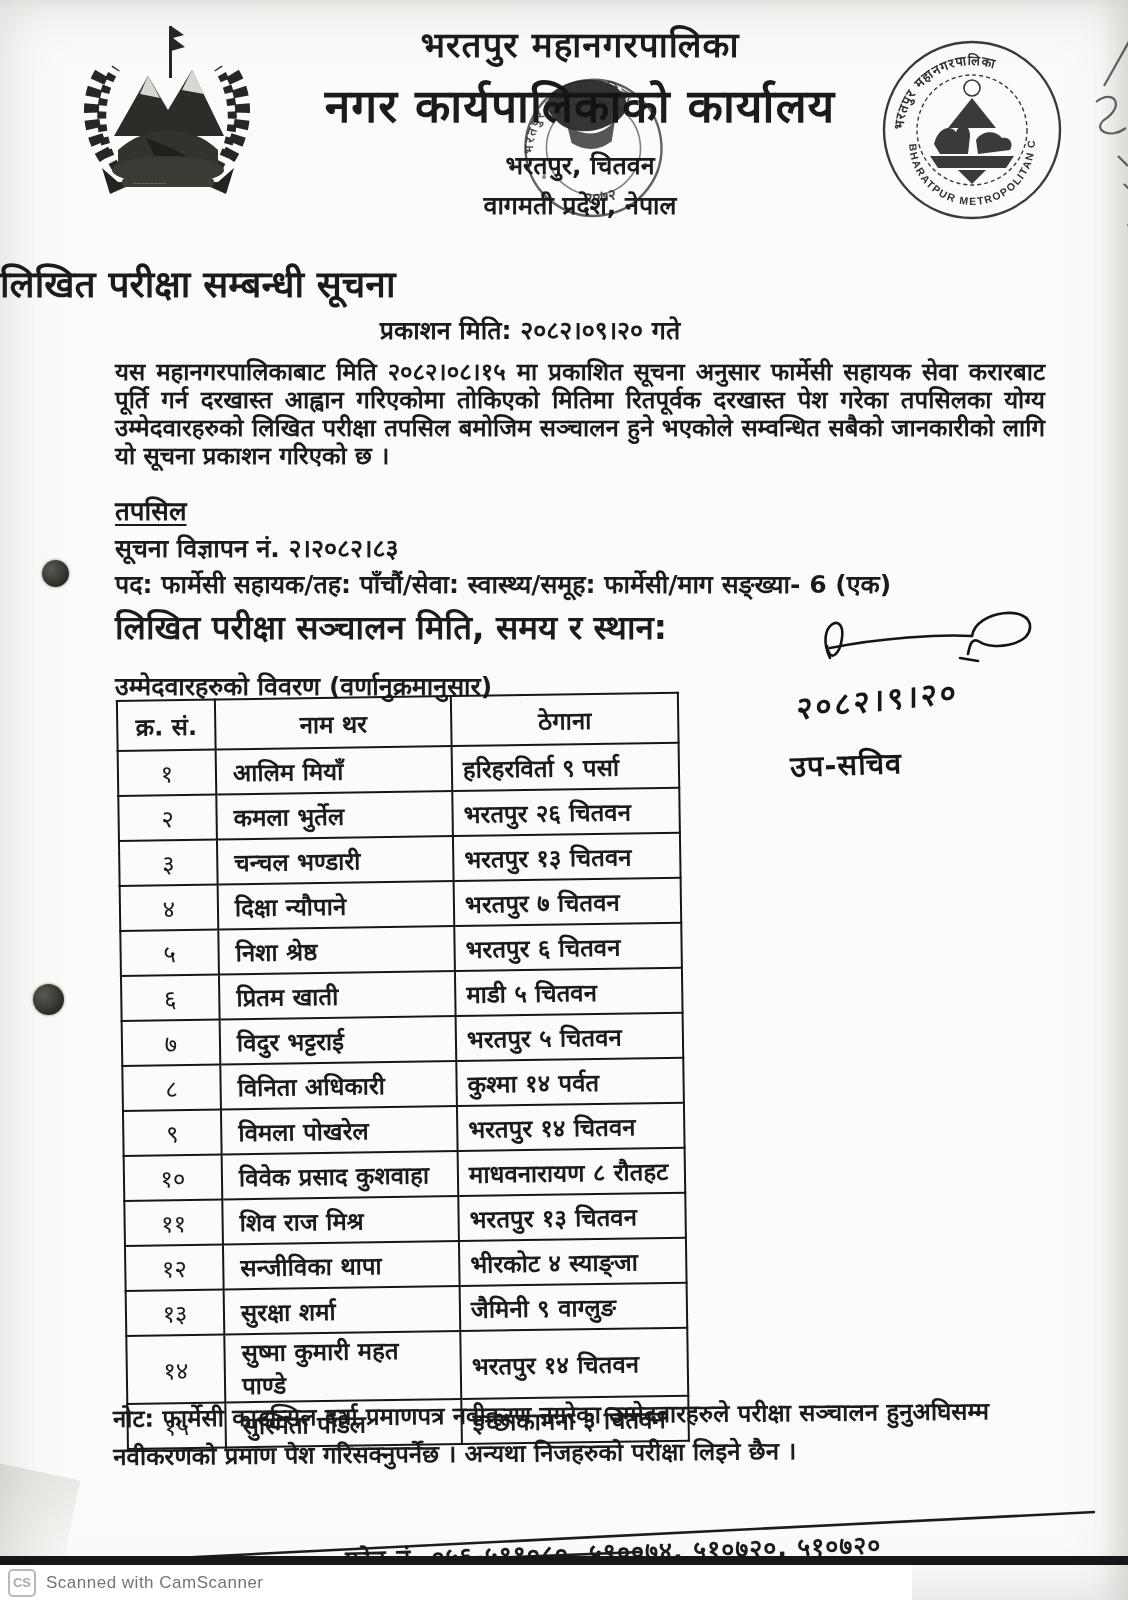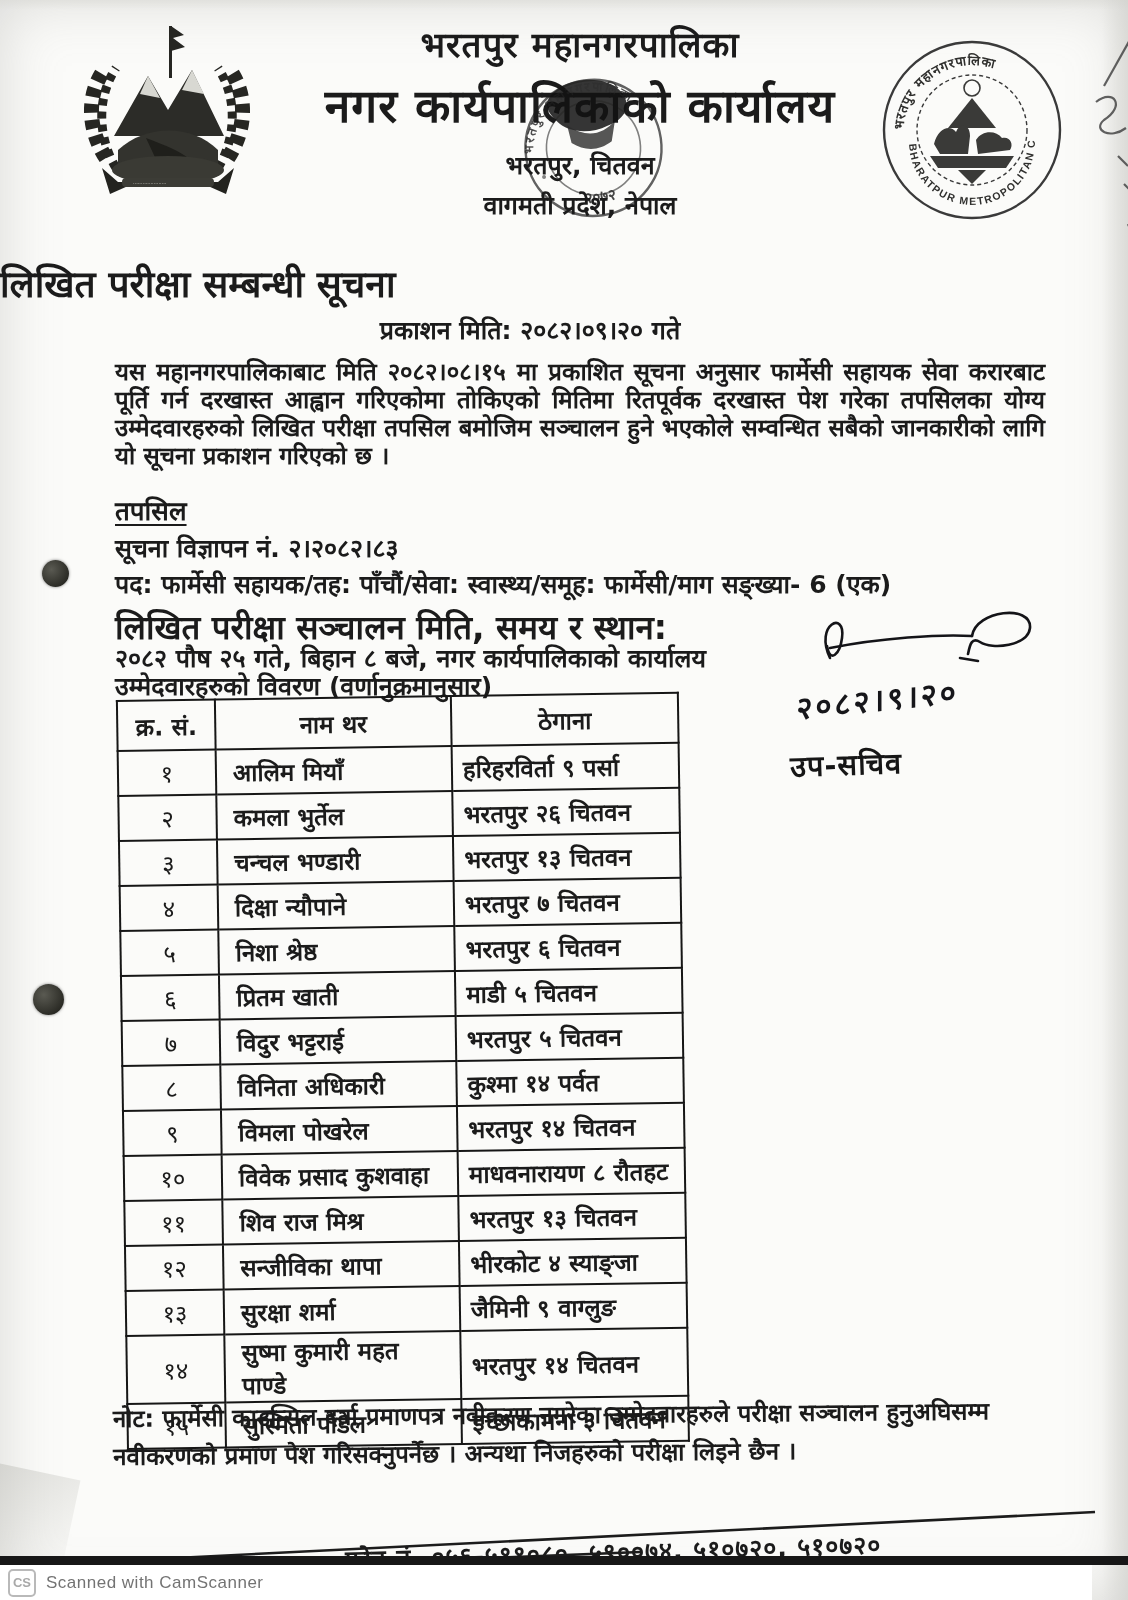--- a/index.html
+++ b/index.html
@@ -71,21 +71,21 @@
     transform:rotate(-1.6deg);z-index:4;letter-spacing:1px;}
   .rule-lines{position:absolute;left:0;top:1490px;z-index:3;}
   .dark-band{position:absolute;left:0;top:1556px;width:1128px;height:9px;
     background:#171717;z-index:5;}
   .hole{position:absolute;border-radius:50%;background:radial-gradient(circle at 35% 35%,#5a5a52,#191914);box-shadow:0 0 3px rgba(0,0,0,.5);}
   .hole1{left:42px;top:560px;width:27px;height:27px;}
   .hole2{left:33px;top:984px;width:31px;height:31px;}
   .corner-smudge{position:absolute;left:-20px;top:1470px;width:90px;height:110px;
     background:linear-gradient(135deg,#bdbdb7,rgba(189,189,183,0));opacity:.5;transform:rotate(12deg);}
   
-  .scan-strip{position:absolute;left:0;top:1565px;width:1092px;height:35px;background:#ffffff;z-index:6;
+  .scan-strip{position:absolute;left:0;top:1565px;width:912px;height:35px;background:#ffffff;z-index:6;
     display:flex;align-items:center;font-family:"Liberation Sans",sans-serif;}
   .cs-logo{width:24px;height:24px;margin-left:8px;border:2px solid #b9b9b9;border-radius:5px;
     color:#a9a9a9;font-size:13px;font-weight:bold;display:flex;align-items:center;justify-content:center;}
   .cs-label{margin-left:10px;color:#737373;font-size:17px;letter-spacing:.5px;}
 </style>
 </head>
 <body>
 
 <div class="page">
   <div class="paper-edge-top"></div>
@@ -185,21 +185,20 @@
 
   <div class="notice-title">लिखित परीक्षा सम्बन्धी सूचना</div>
   <div class="pub-date">प्रकाशन मिति: २०८२।०९।२० गते</div>
 
   <div class="body-par">यस महानगरपालिकाबाट मिति २०८२।०८।१५ मा प्रकाशित सूचना अनुसार फार्मेसी सहायक सेवा करारबाट पूर्ति गर्न दरखास्त आह्वान गरिएकोमा तोकिएको मितिमा रितपूर्वक दरखास्त पेश गरेका तपसिलका योग्य उम्मेदवारहरुको लिखित परीक्षा तपसिल बमोजिम सञ्चालन हुने भएकोले सम्वन्धित सबैको जानकारीको लागि यो सूचना प्रकाशन गरिएको छ ।</div>
 
   <div class="tapasil">तपसिल</div>
   <div class="ad-line">सूचना विज्ञापन नं. २।२०८२।८३</div>
   <div class="post-line">पद: फार्मेसी सहायक/तह: पाँचौं/सेवा: स्वास्थ्य/समूह: फार्मेसी/माग सङ्ख्या- 6 (एक)</div>
   <div class="exam-label">लिखित परीक्षा सञ्चालन मिति, समय र स्थान:</div>
-  <div class="exam-value">२०८२ पौष २५ गते, बिहान ८ बजे, नगर कार्यपालिकाको कार्यालय</div>
   <div class="cand-heading">उम्मेदवारहरुको विवरण (वर्णानुक्रमानुसार)</div>
 
   <table class="cands">
     <thead>
       <tr>
         <th>क्र. सं.</th>
         <th>नाम थर</th>
         <th>ठेगाना</th>
       </tr>
     </thead>

